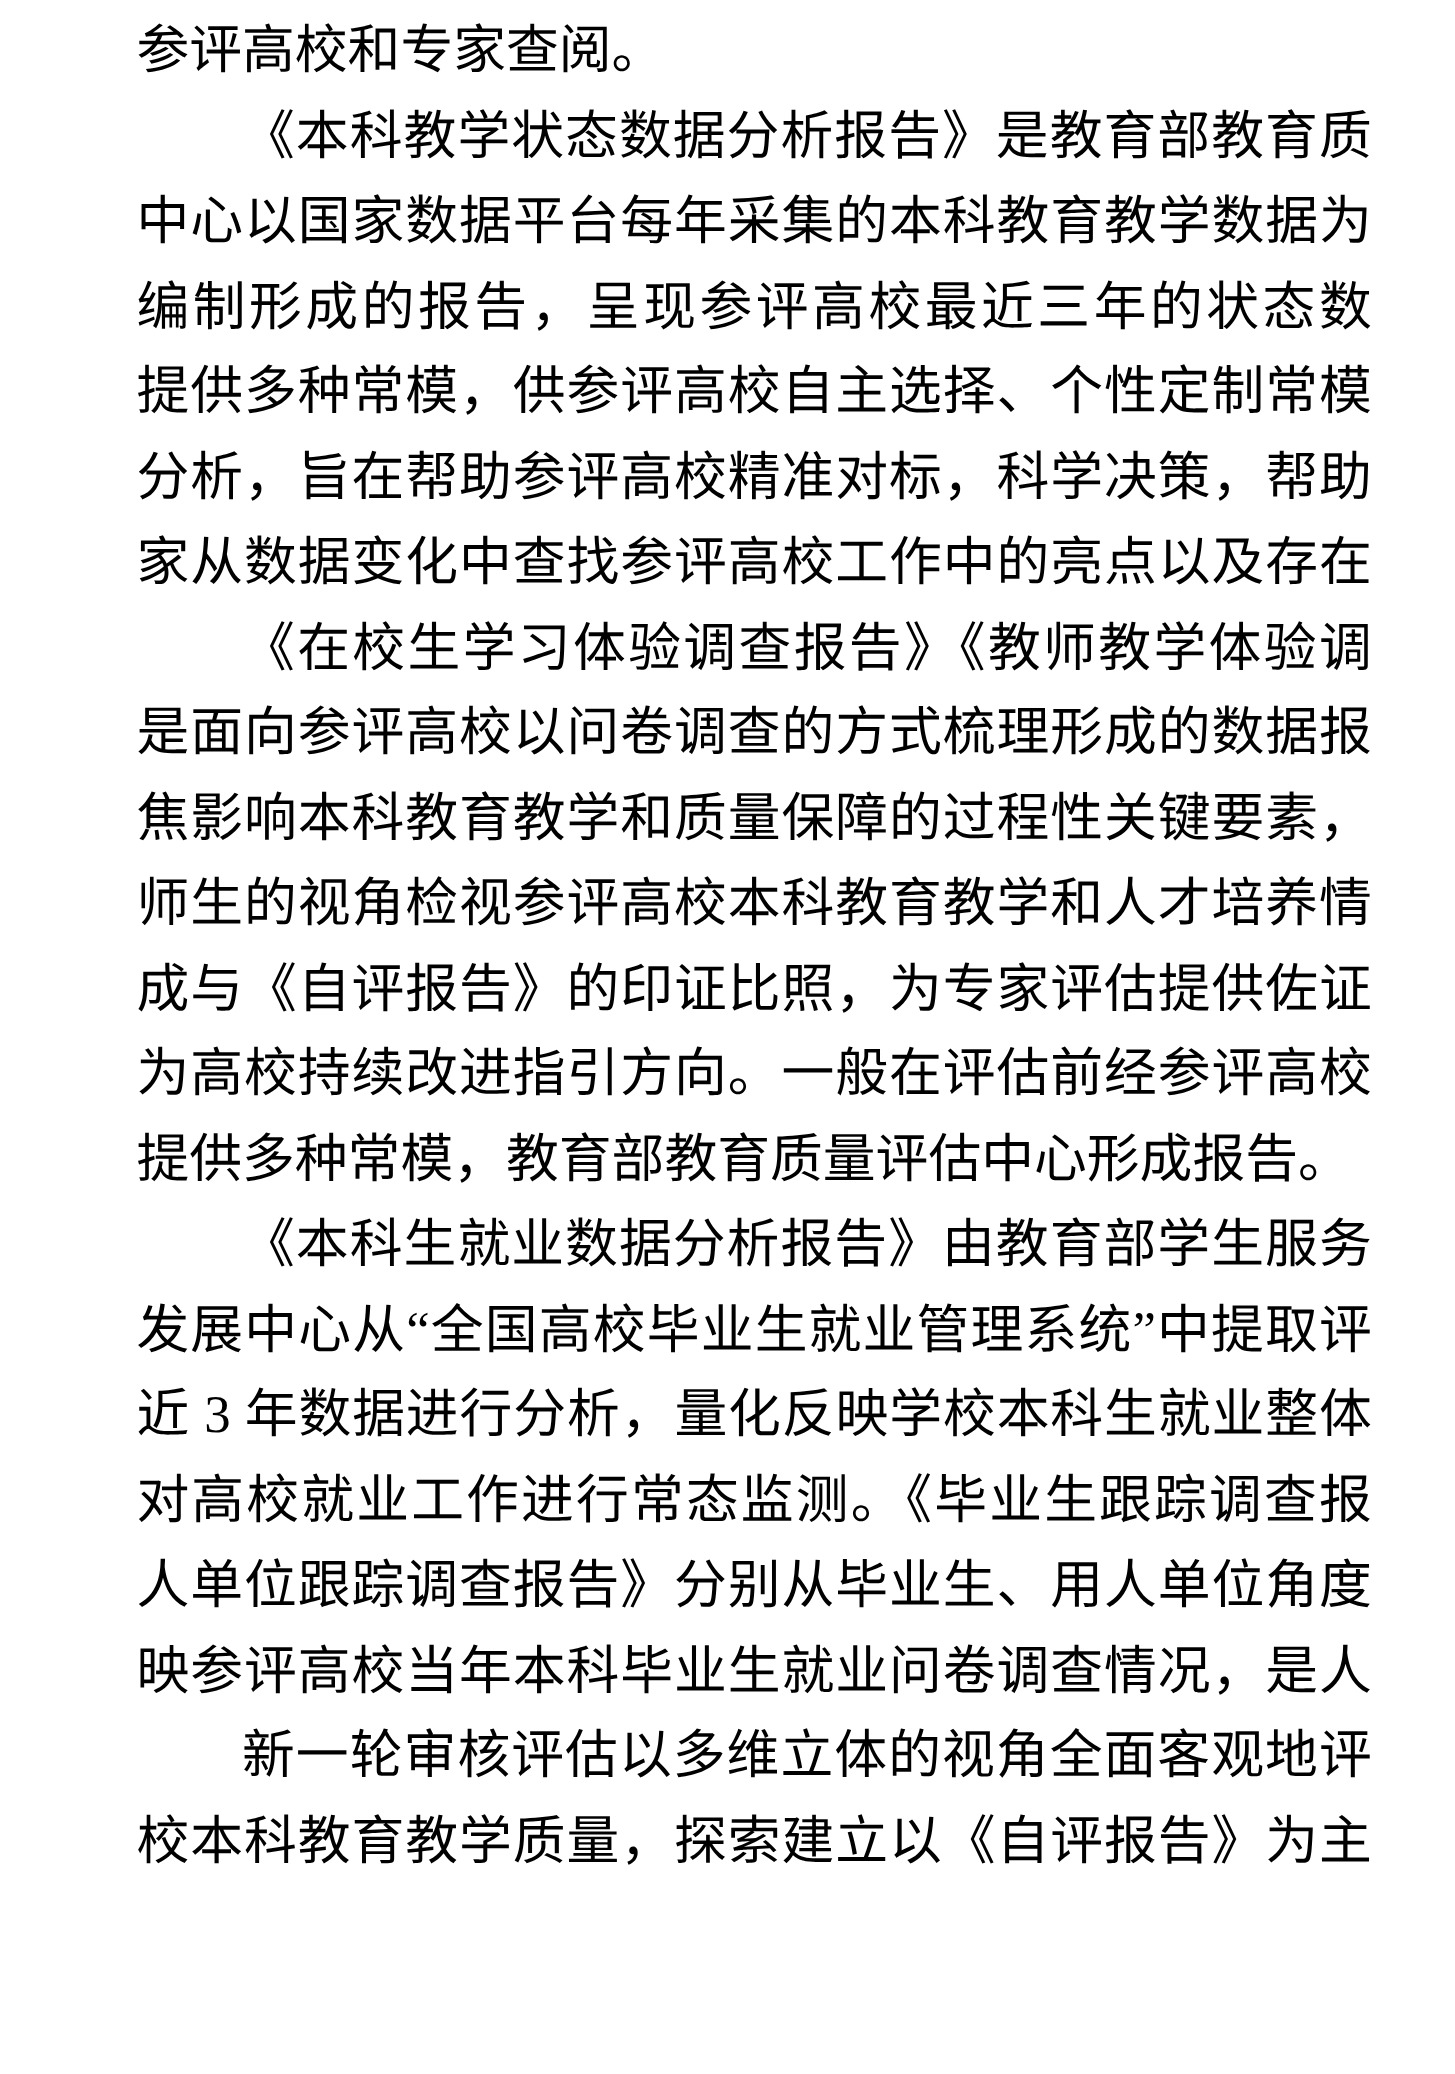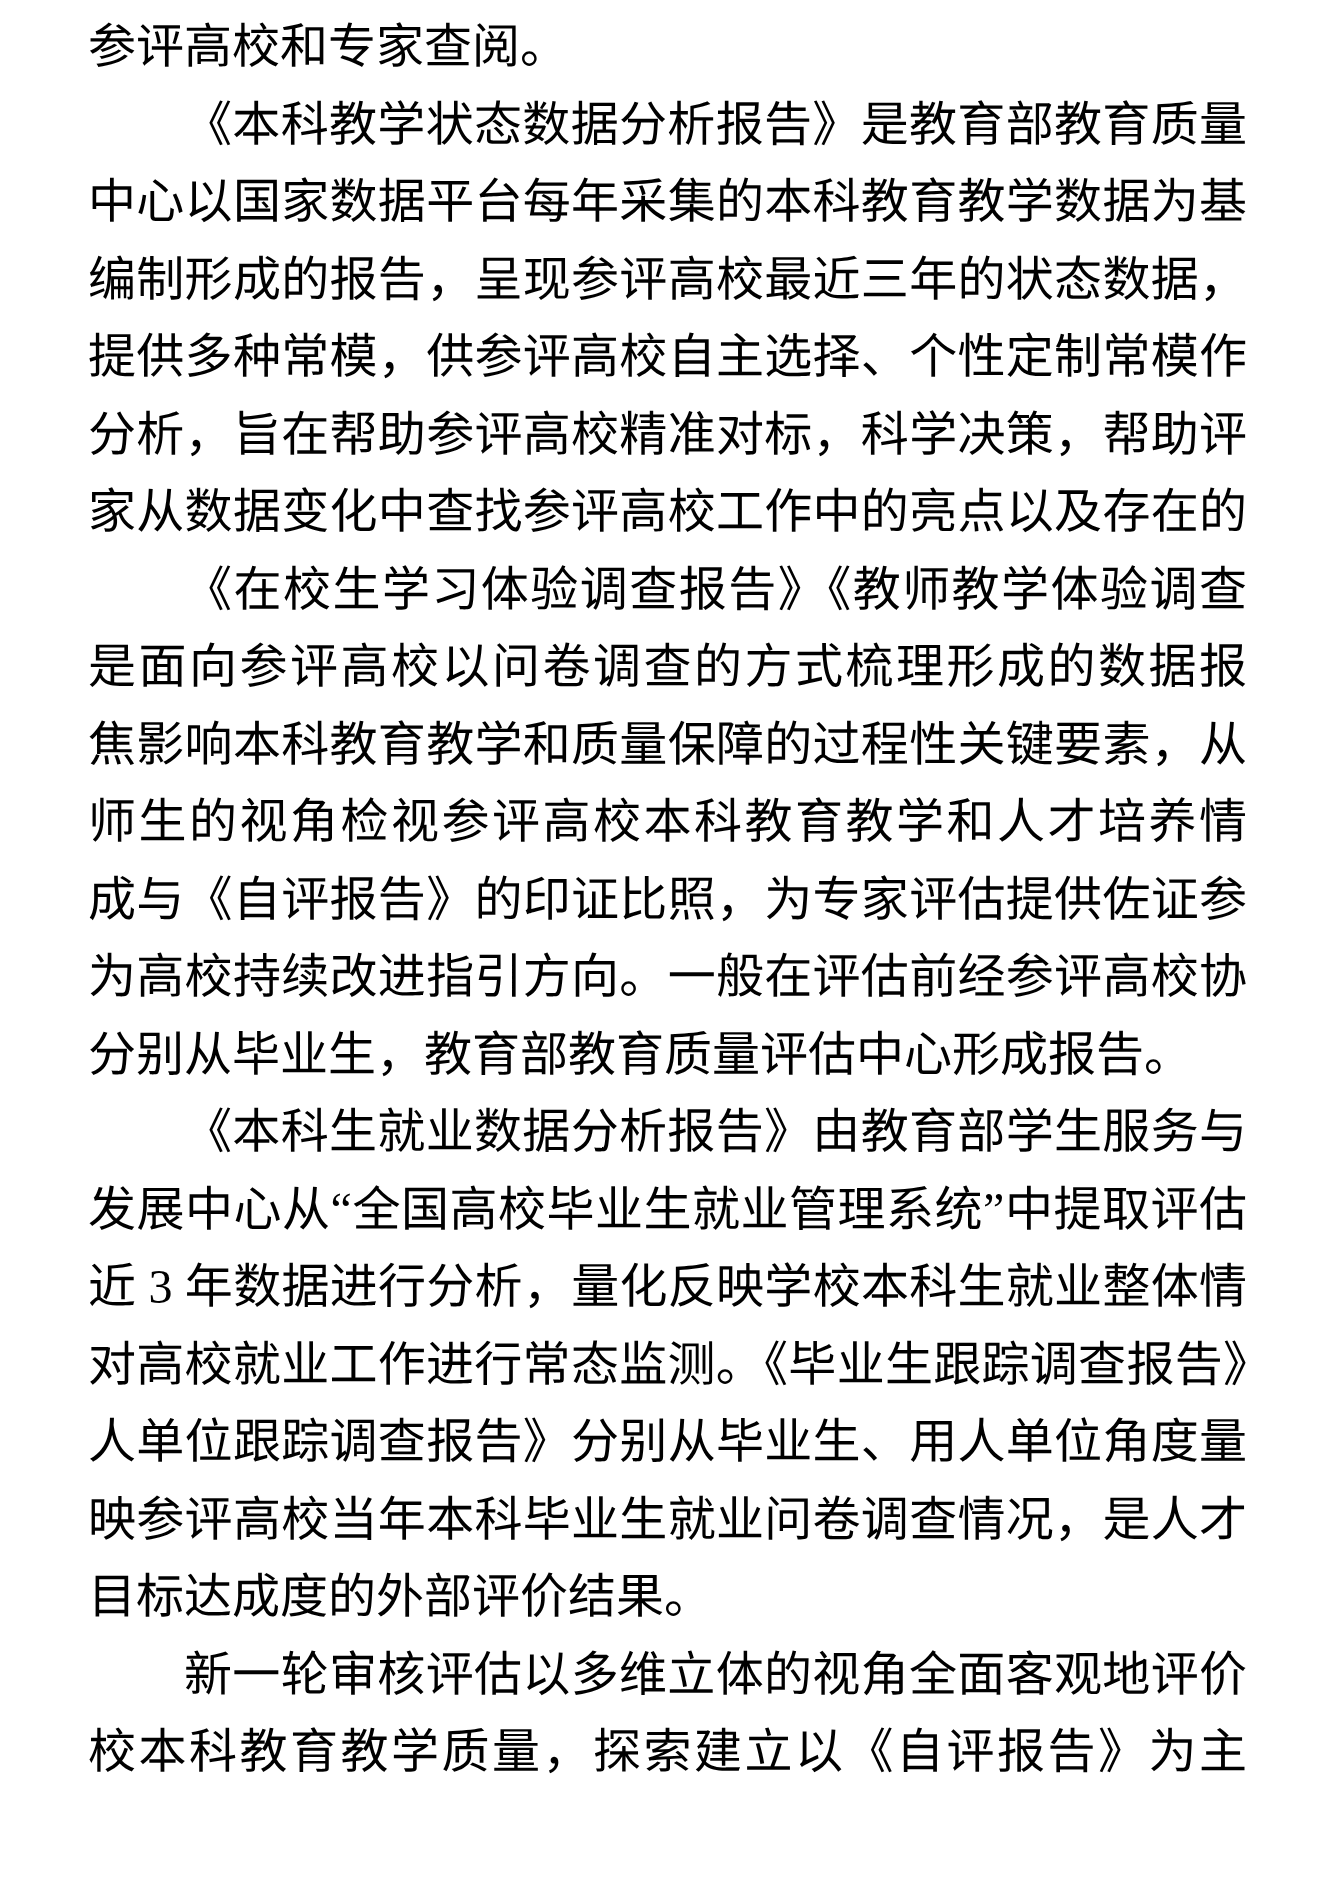--- a/index.html
+++ b/index.html
@@ -25,20 +25,21 @@
     font-size: 48px;
     color: #000000;
     -webkit-font-smoothing: antialiased;
   }
   .line {
     height: 77.5px;
     line-height: 77.5px;
     overflow: hidden;
     white-space: nowrap;
     text-align: left;
+    margin-left: 36px;
   }
   .line.justify {
     white-space: normal;
     text-align: justify;
     text-align-last: justify;
     text-justify: inter-character;
   }
   .line.indent {
     text-indent: 96px;
   }
@@ -55,24 +56,23 @@
       <div class="line justify">编制形成的报告，呈现参评高校最近三年的状态数据，同时</div>
       <div class="line justify">提供多种常模，供参评高校自主选择、个性定制常模作对比</div>
       <div class="line justify">分析，旨在帮助参评高校精准对标，科学决策，帮助评估专</div>
       <div class="line justify">家从数据变化中查找参评高校工作中的亮点以及存在的问</div>
       <div class="line indent justify">《在校生学习体验调查报告》《教师教学体验调查报告》</div>
       <div class="line justify">是面向参评高校以问卷调查的方式梳理形成的数据报告，聚</div>
       <div class="line justify">焦影响本科教育教学和质量保障的过程性关键要素，从一线</div>
       <div class="line justify">师生的视角检视参评高校本科教育教学和人才培养情况，形</div>
       <div class="line justify">成与《自评报告》的印证比照，为专家评估提供佐证参考，</div>
       <div class="line justify">为高校持续改进指引方向。一般在评估前经参评高校协助组</div>
-      <div class="line">分别从毕业生，教育部教育质量评估中心形成报告。</div>
+      <div class="line">提供多种常模，教育部教育质量评估中心形成报告。</div>
       <div class="line indent justify">《本科生就业数据分析报告》由教育部学生服务与素质</div>
       <div class="line justify">发展中心从“全国高校毕业生就业管理系统”中提取评估前</div>
       <div class="line justify">近 3 年数据进行分析，量化反映学校本科生就业整体情况，</div>
       <div class="line justify">对高校就业工作进行常态监测。《毕业生跟踪调查报告》《用</div>
       <div class="line justify">人单位跟踪调查报告》分别从毕业生、用人单位角度量化反</div>
       <div class="line justify">映参评高校当年本科毕业生就业问卷调查情况，是人才培养</div>
-      <div class="line">目标达成度的外部评价结果。</div>
       <div class="line indent justify">新一轮审核评估以多维立体的视角全面客观地评价学</div>
       <div class="line justify">校本科教育教学质量，探索建立以《自评报告》为主体，3</div>
     </div>
 </div>
 
 </body></html>

